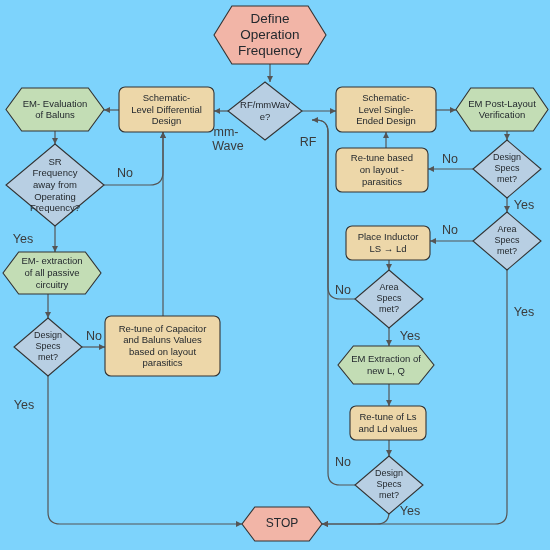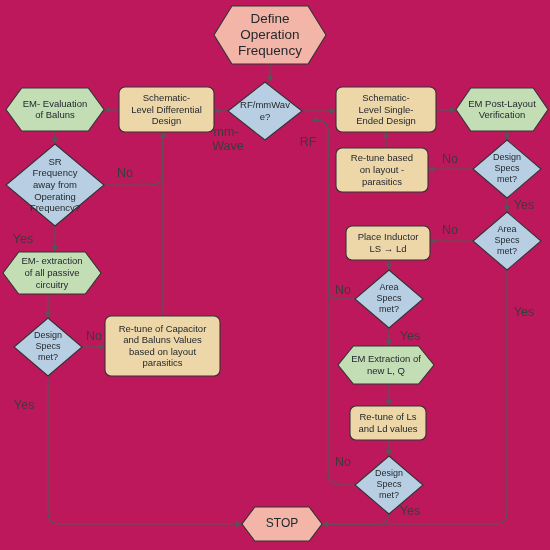--- a/index.html
+++ b/index.html
@@ -4,21 +4,21 @@
 <style>
   html, body {
     margin: 0;
     padding: 0;
     background: #ffffff;
   }
   #canvas-wrap {
     position: relative;
     width: 550px;
     height: 550px;
-    background: #be185d;
+    background: #7dd3fc;
     overflow: hidden;
     font-family: "Liberation Sans", sans-serif;
   }
   svg#flow {
     display: block;
     width: 550px;
     height: 550px;
   }
   .node-shape {
     stroke: #333333;

